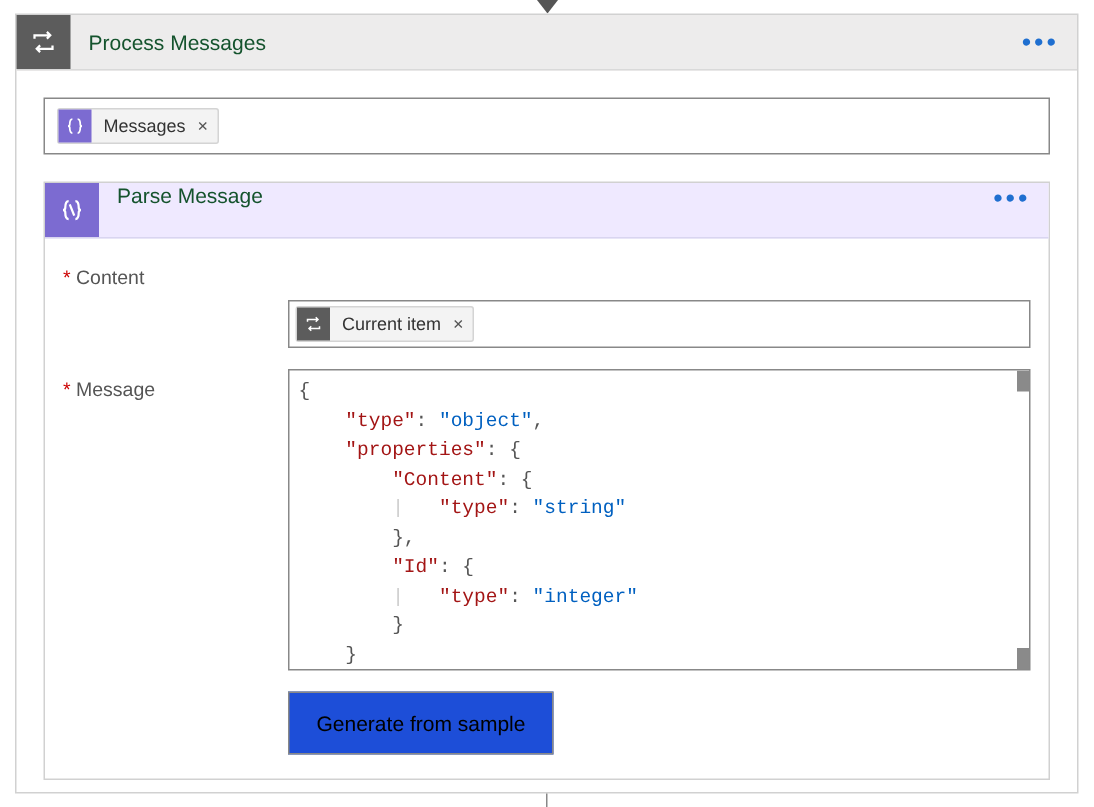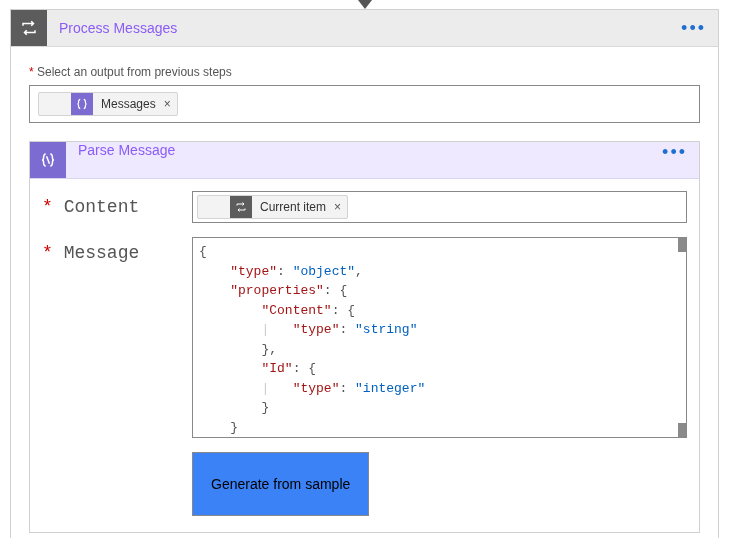--- a/index.html
+++ b/index.html
@@ -35,21 +35,21 @@
       display: flex;
       align-items: center;
       justify-content: center;
       color: #fff;
     }
     .card-header-icon svg { width: 18px; height: 18px; }
     .card-header-title {
       flex: 1;
       padding-left: 12px;
       font-size: 14px;
-      color: #8b5cf6;
+      color: #14532d;
     }
     .card-header-menu {
       padding: 0 12px;
       color: #1f6fd0;
       font-size: 18px;
       letter-spacing: 2px;
       cursor: pointer;
     }
     .card-body {
       padding: 18px 18px 8px 18px;
@@ -65,21 +65,20 @@
       padding: 6px 8px;
     }
     .token {
       display: inline-flex;
       align-items: center;
       background: #f3f3f3;
       border: 1px solid #d4d4d4;
       border-radius: 2px;
       font-size: 12px;
       color: #333;
-      padding-left: 32px;
     }
     .token .token-icon {
       width: 22px;
       height: 22px;
       display: flex;
       align-items: center;
       justify-content: center;
       color: #fff;
     }
     .token .token-icon.purple { background: #7c6bd1; }
@@ -116,33 +115,33 @@
     .inner-card-body {
       padding: 12px 12px 16px 12px;
     }
     .row {
       display: flex;
       align-items: flex-start;
       margin-bottom: 14px;
     }
     .row .row-label {
       width: 150px;
-      font-size: 18px;
+      font-size: 13px;
       color: #555;
       padding-top: 6px;
-      font-family: Liberation Mono, monospace;
     }
     .row .row-value {
       flex: 1;
     }
     .content-box {
       border: 1px solid #888;
       padding: 3px 4px;
       display: flex;
       align-items: flex-end;
+      margin-top: 29px;
     }
     .code-box {
       border: 1px solid #888;
       padding: 4px 6px 0 6px;
       font-family: Consolas, 'Courier New', monospace;
       font-size: 13px;
       line-height: 1.5;
       white-space: pre;
       background: #fff;
       position: relative;
@@ -164,22 +163,22 @@
       right: 0; bottom: 0;
       width: 8px; height: 14px;
       background: #8a8a8a;
     }
     .btn-row {
       margin-top: 10px;
       margin-left: 150px;
     }
     .btn {
       border: 1px solid #888;
-      background: #3b82f6;
-      padding: 23px 18px;
+      background: #1d4ed8;
+      padding: 12px 18px;
       font-size: 14px;
       cursor: pointer;
     }
     .connector-line {
       width: 1px;
       height: 10px;
       background: #888;
       margin: 0 auto;
     }
   </style>
@@ -194,21 +193,20 @@
       <svg viewBox="0 0 24 24" fill="none" stroke="currentColor" stroke-width="2">
         <path d="M4 9 L4 6 L18 6 M15 3 L18 6 L15 9"></path>
         <path d="M20 15 L20 18 L6 18 M9 21 L6 18 L9 15"></path>
       </svg>
     </div>
     <div class="card-header-title">Process Messages</div>
     <div class="card-header-menu">•••</div>
   </div>
 
   <div class="card-body">
-    <div class="field-label"><span class="required-star">*</span> <span>Select an output from previous steps</span></div>
     <div class="outlined-box">
       <span class="token">
         <span class="token-icon purple">
           <svg width="14" height="14" viewBox="0 0 24 24" fill="none" stroke="currentColor" stroke-width="2">
             <path d="M9 4 C6 4 6 8 6 10 C6 12 4 12 4 12 C4 12 6 12 6 14 C6 16 6 20 9 20"></path>
             <path d="M15 4 C18 4 18 8 18 10 C18 12 20 12 20 12 C20 12 18 12 18 14 C18 16 18 20 15 20"></path>
           </svg>
         </span>
         <span class="token-label">Messages</span>
         <span class="token-close">×</span>

